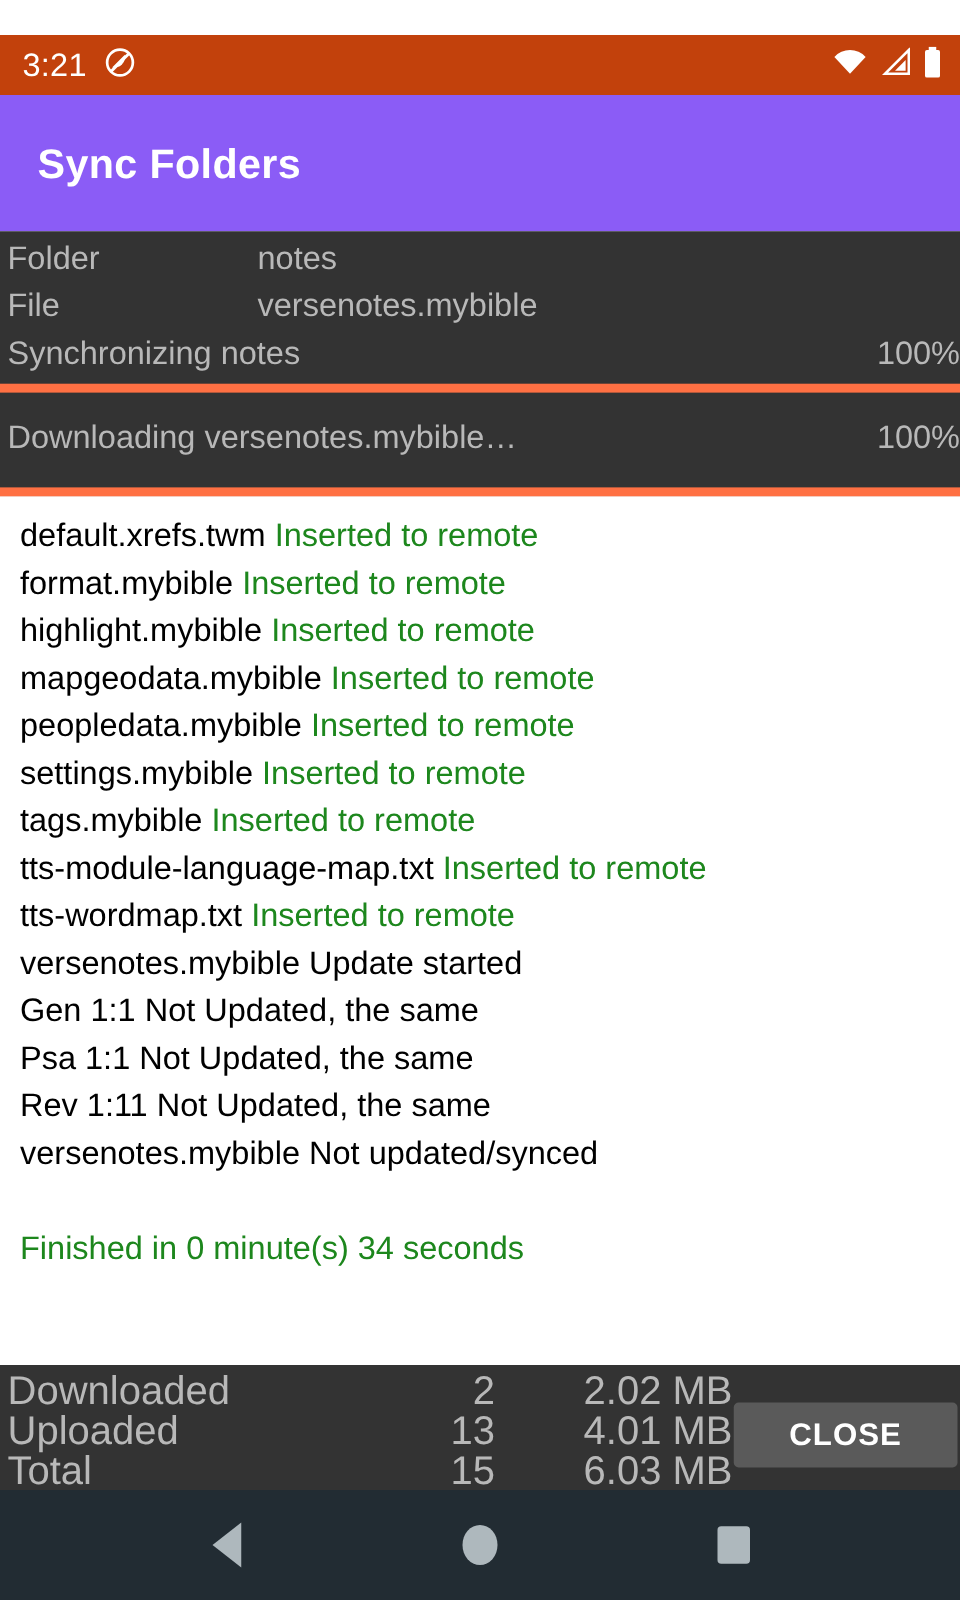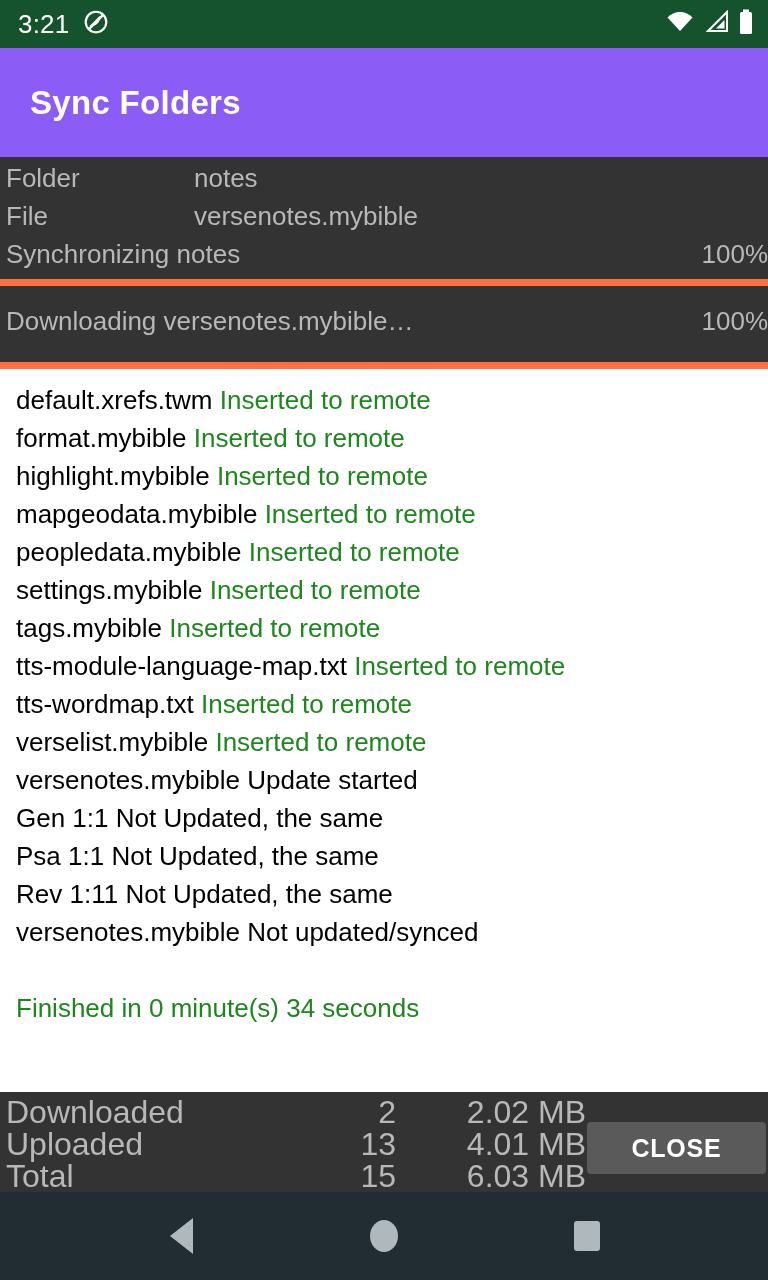--- a/index.html
+++ b/index.html
@@ -17,25 +17,26 @@
     width: 768px;
     height: 1280px;
     background: #ffffff;
     display: flex;
     flex-direction: column;
   }
 
   
   .status-bar {
     height: 48px;
-    background: #14532d;
+    background: #c2410c;
     display: flex;
     align-items: center;
     padding: 0 14px 0 18px;
     flex: 0 0 48px;
+    margin-top: 28px;
   }
   .status-clock {
     color: #ffffff;
     font-size: 26px;
     letter-spacing: 0.2px;
     line-height: 1;
   }
   .status-left-icons {
     display: flex;
     align-items: center;
@@ -69,20 +70,21 @@
   .status-panel {
     flex: 0 0 auto;
     background: #333333;
     padding-top: 6px;
   }
   .kv-row {
     display: flex;
     align-items: baseline;
     padding: 0 6px;
     height: 38px;
+    gap: 12px;
   }
   .kv-key {
     color: #b8b8b8;
     font-size: 26px;
     width: 188px;
     flex: 0 0 188px;
   }
   .kv-val {
     color: #b8b8b8;
     font-size: 26px;
@@ -291,21 +293,20 @@
     <div id="log-lines">
         <div class="log-line"><span>default.xrefs.twm</span> <span class="ok" style="color: rgb(29, 135, 29);">Inserted to remote</span></div>
         <div class="log-line"><span>format.mybible</span> <span class="ok" style="color: rgb(29, 135, 29);">Inserted to remote</span></div>
         <div class="log-line"><span>highlight.mybible</span> <span class="ok" style="color: rgb(29, 135, 29);">Inserted to remote</span></div>
         <div class="log-line"><span>mapgeodata.mybible</span> <span class="ok" style="color: rgb(29, 135, 29);">Inserted to remote</span></div>
         <div class="log-line"><span>peopledata.mybible</span> <span class="ok" style="color: rgb(29, 135, 29);">Inserted to remote</span></div>
         <div class="log-line"><span>settings.mybible</span> <span class="ok" style="color: rgb(29, 135, 29);">Inserted to remote</span></div>
         <div class="log-line"><span>tags.mybible</span> <span class="ok" style="color: rgb(29, 135, 29);">Inserted to remote</span></div>
         <div class="log-line"><span>tts-module-language-map.txt</span> <span class="ok" style="color: rgb(29, 135, 29);">Inserted to remote</span></div>
         <div class="log-line"><span>tts-wordmap.txt</span> <span class="ok" style="color: rgb(29, 135, 29);">Inserted to remote</span></div>
-        <div class="log-line"><span>verselist.mybible</span> <span class="ok" style="color: rgb(29, 135, 29);">Inserted to remote</span></div>
         <div class="log-line"><span>versenotes.mybible</span> <span>Update started</span></div>
         <div class="log-line"><span>Gen 1:1</span> <span>Not Updated, the same</span></div>
         <div class="log-line"><span>Psa 1:1</span> <span>Not Updated, the same</span></div>
         <div class="log-line"><span>Rev 1:11</span> <span>Not Updated, the same</span></div>
         <div class="log-line"><span>versenotes.mybible</span> <span>Not updated/synced</span></div>
       </div>
     <div class="log-gap"></div>
     <div class="log-line finished">Finished in 0 minute(s) 34 seconds</div>
   </div>
 

